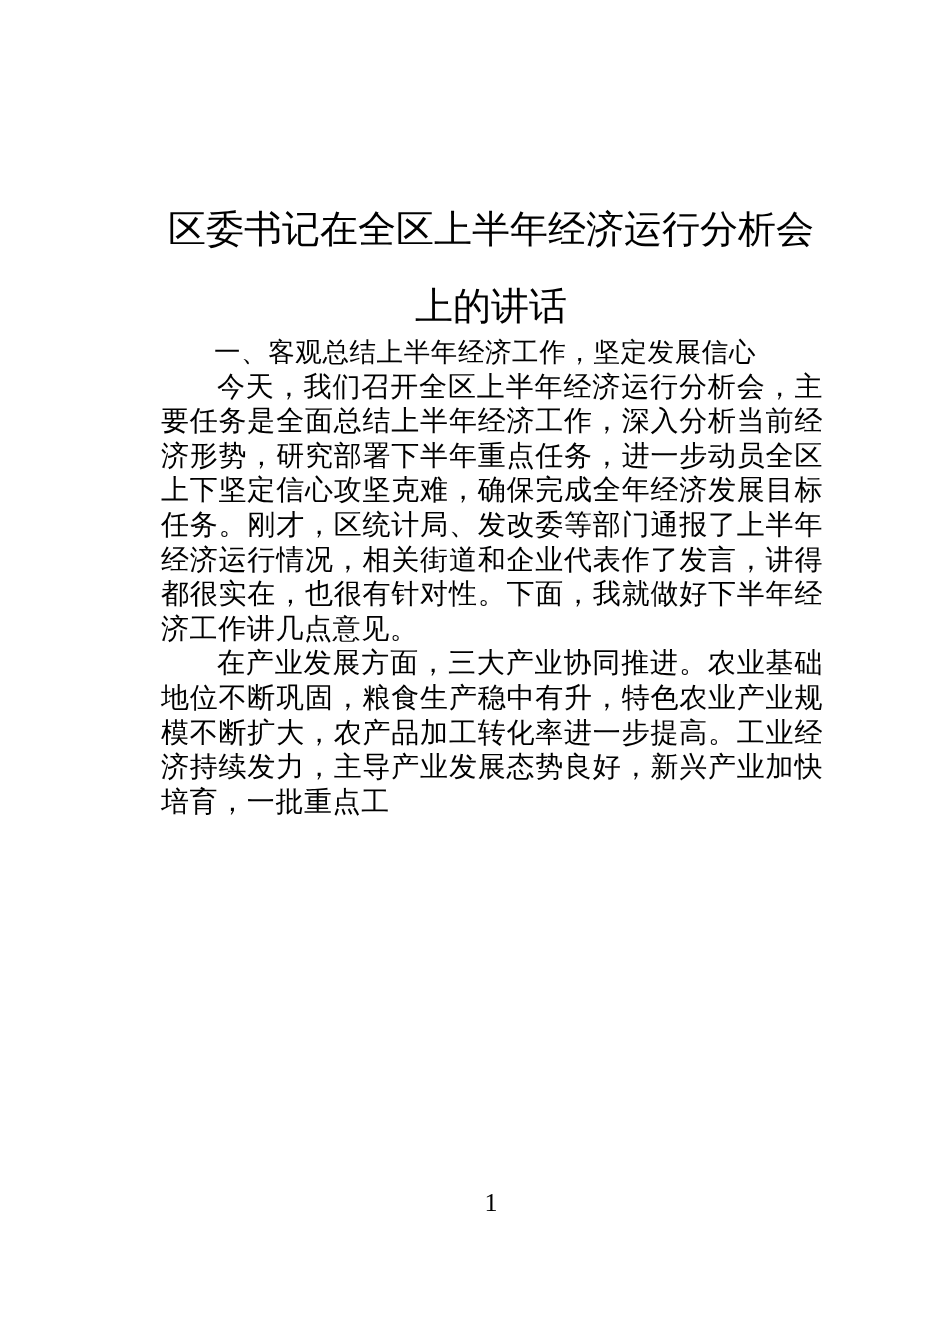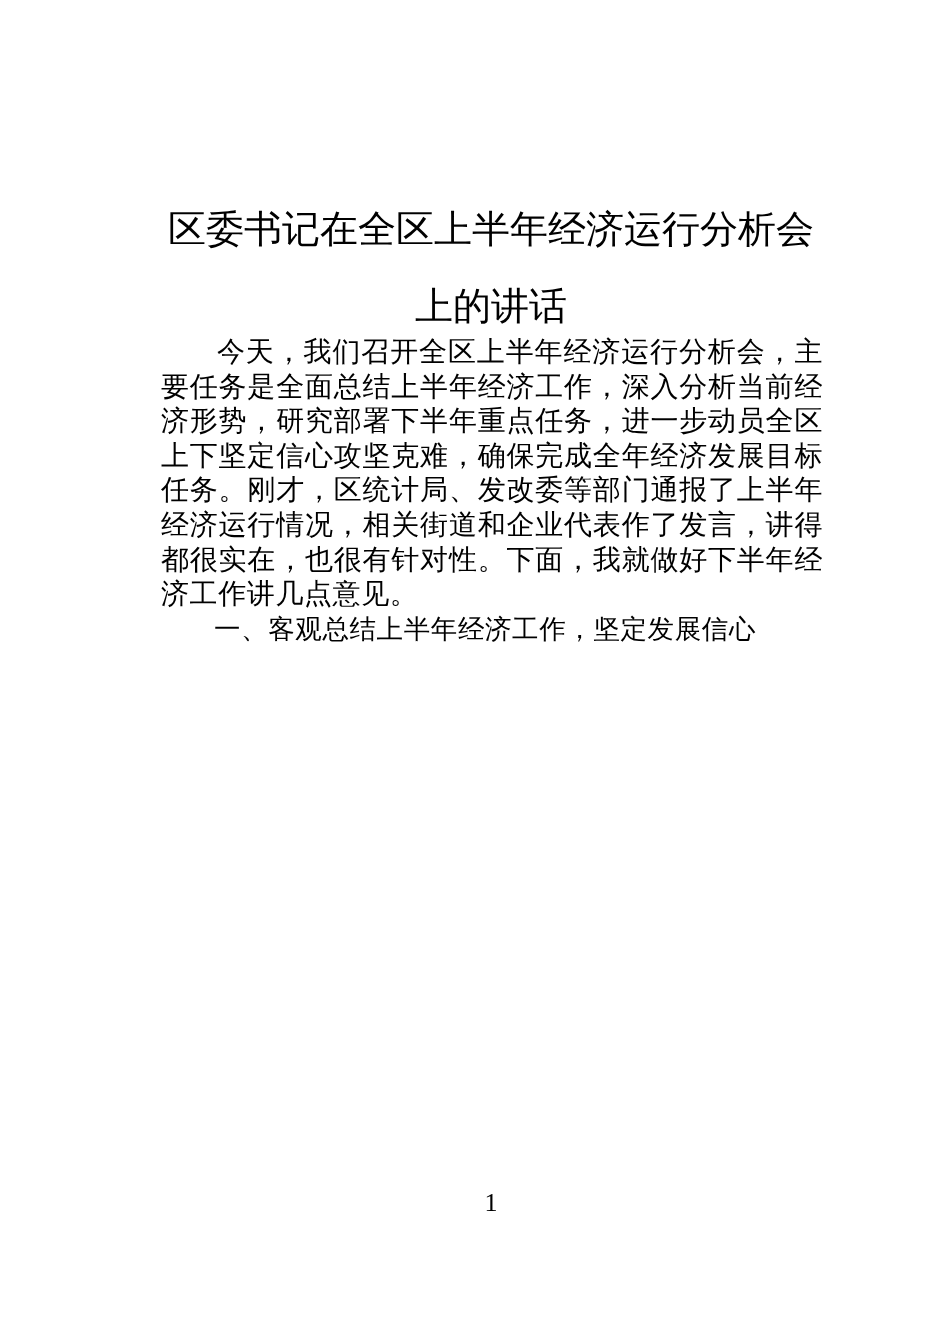--- a/index.html
+++ b/index.html
@@ -63,19 +63,20 @@
     }
   </style>
 </head>
 <body>
 
 <div class="page">
 
   <h1 class="title">区委书记在全区上半年经济运行分析会上的讲话</h1>
 
   <div class="body-text">
+    <p class="para heading">一、客观总结上半年经济工作，坚定发展信心</p>
     <p class="para">今天，我们召开全区上半年经济运行分析会，主要任务是全面总结上半年经济工作，深入分析当前经济形势，研究部署下半年重点任务，进一步动员全区上下坚定信心攻坚克难，确保完成全年经济发展目标任务。刚才，区统计局、发改委等部门通报了上半年经济运行情况，相关街道和企业代表作了发言，讲得都很实在，也很有针对性。下面，我就做好下半年经济工作讲几点意见。</p>
-    <p class="para heading">一、客观总结上半年经济工作，坚定发展信心</p>
+    <p class="para">在产业发展方面，三大产业协同推进。农业基础地位不断巩固，粮食生产稳中有升，特色农业产业规模不断扩大，农产品加工转化率进一步提高。工业经济持续发力，主导产业发展态势良好，新兴产业加快培育，一批重点工</p>
   </div>
 
   <div class="page-number">1</div>
 
 </div>
 
 </body></html>

